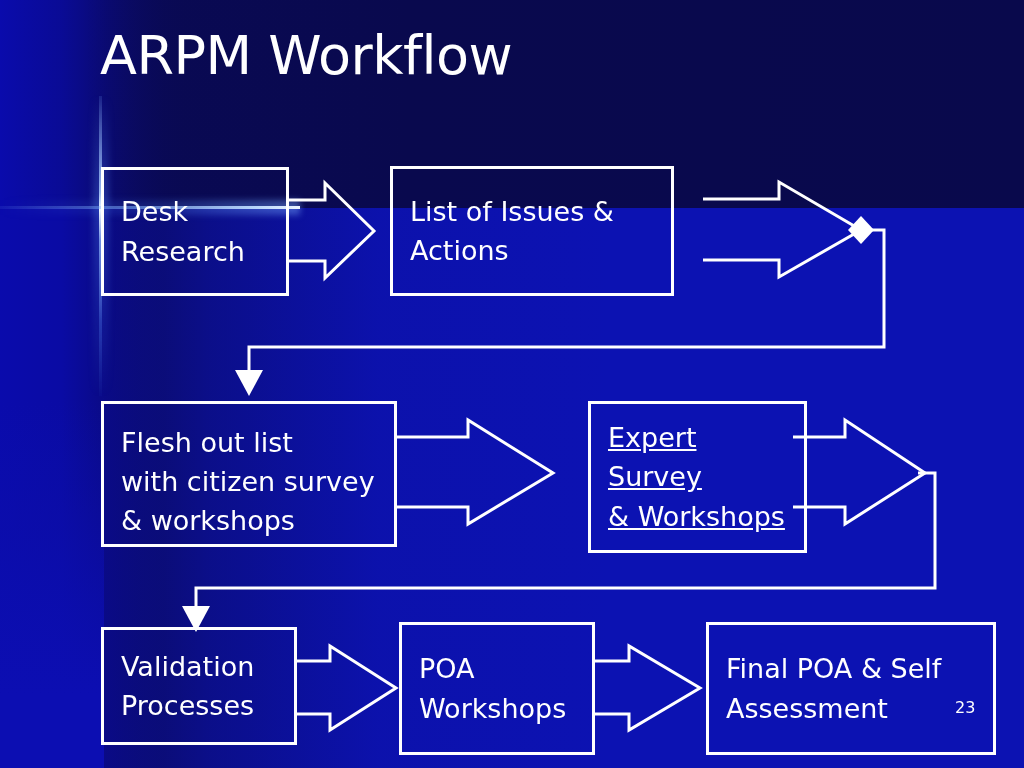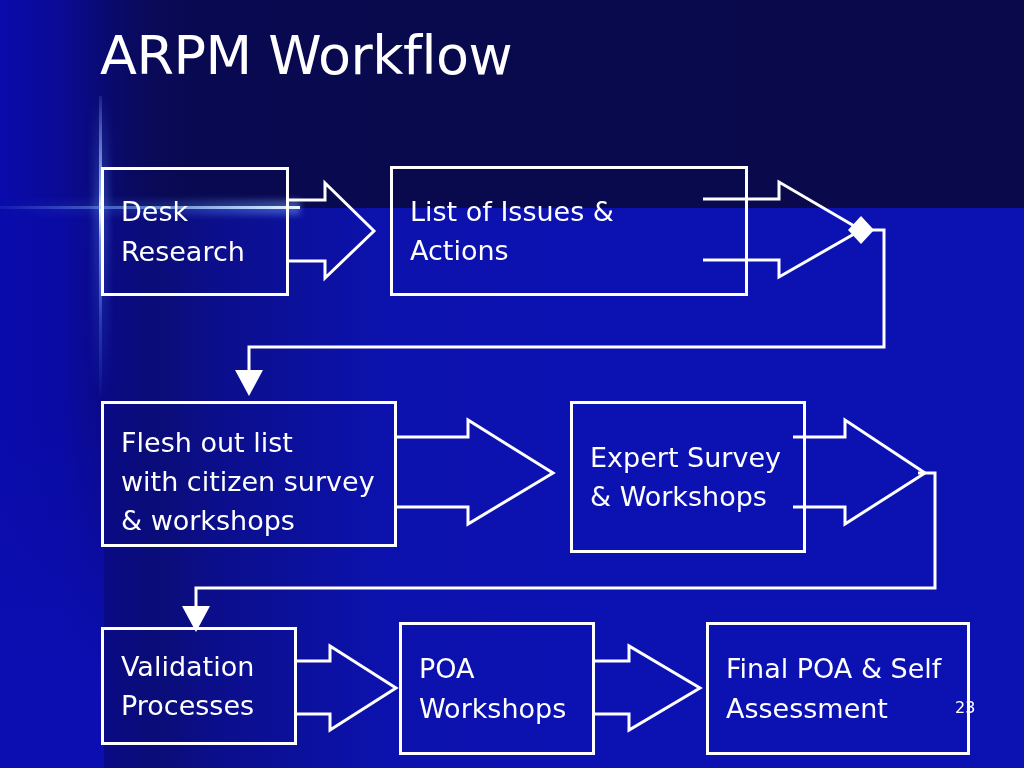--- a/index.html
+++ b/index.html
@@ -191,47 +191,47 @@
   <div class="ray-v"></div>
   <div class="ray-h"></div>
 
   <div class="title">ARPM Workflow</div>
 
   <div class="node" style="left:101px; top:167px; width:188px; height:129px;">
     <span>Desk
 Research</span>
   </div>
 
-  <div class="node" style="left:390px; top:166px; width:358px; height:130px;">
+  <div class="node" style="left:390px; top:166px; width:284px; height:130px;">
     <span>List of Issues &amp;
 Actions</span>
   </div>
 
   <div class="node" style="left:101px; top:401px; width:296px; height:146px;justify-content:flex-end;">
     <span>Flesh out list
 with citizen survey
 &amp; workshops</span>
   </div>
 
-  <div class="node" style="left:570px; top:401px; width:236px; height:152px;">
+  <div class="node" style="left:588px; top:401px; width:219px; height:152px;text-decoration:underline;">
     <span>Expert Survey
 &amp; Workshops</span>
   </div>
 
   <div class="node" style="left:399px; top:622px; width:196px; height:133px;">
     <span>POA
 Workshops</span>
   </div>
 
   <div class="node" style="left:101px; top:627px; width:196px; height:118px;">
     <span>Validation
 Processes</span>
   </div>
 
-  <div class="node" style="left:706px; top:622px; width:264px; height:133px;">
+  <div class="node" style="left:706px; top:622px; width:290px; height:133px;">
     <span>Final POA &amp; Self
 Assessment</span>
   </div>
 
   <svg class="overlay" viewBox="0 0 1024 768">
 
     <path class="stroke-shape" d="M 289,200 L 325,200 L 325,183 L 374,231 L 325,278 L 325,261 L 289,261"></path>
 
     <path class="stroke-shape" d="M 703,199 L 779,199 L 779,182 L 861,230 L 779,277 L 779,260 L 703,260"></path>
 

